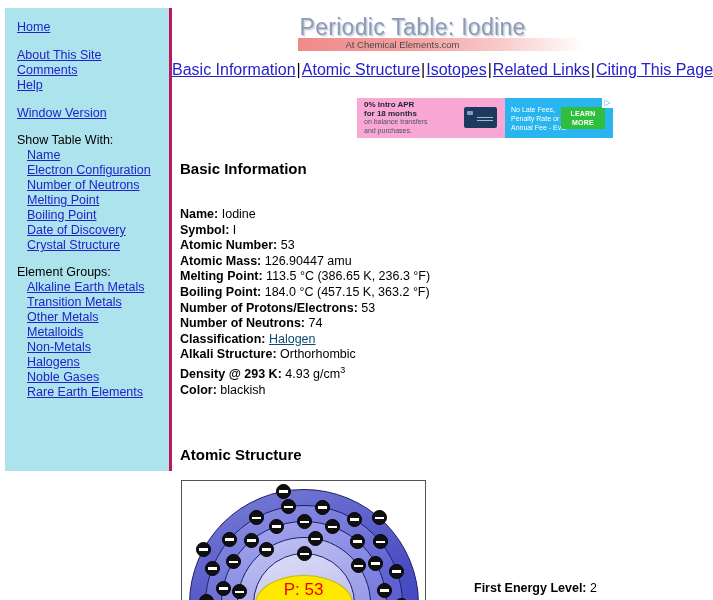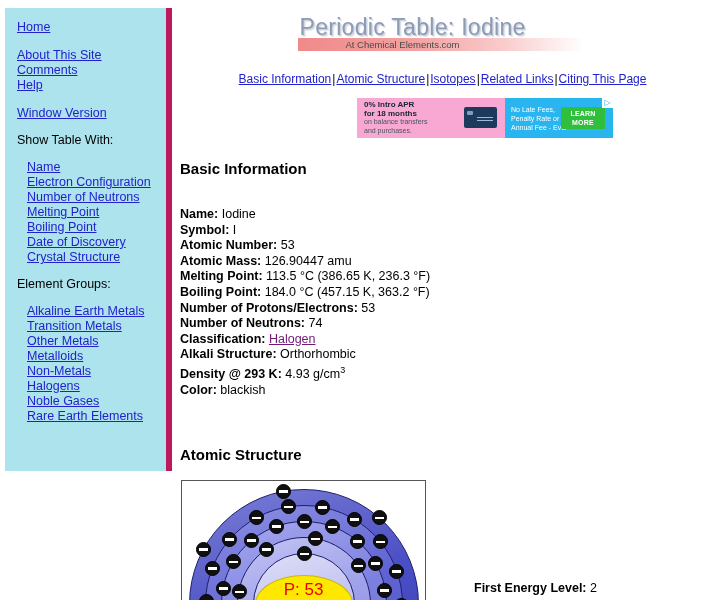--- a/index.html
+++ b/index.html
@@ -15,47 +15,46 @@
     width: 713px; height: 600px;
     background: #ffffff;
   }
 
   
   .sidebar {
     position: absolute;
     left: 5px; top: 8px;
     width: 167px; height: 463px;
     background: #ace3ec;
-    border-right: 6px solid #be185d;
+    border-right: 3px solid #be185d;
     box-sizing: border-box;
     padding: 12px 0 0 12px;
   }
   .sidebar a {
     color: #2222cc;
     text-decoration: underline;
     font-size: 12.5px;
     line-height: 15px;
     display: block;
   }
   .sb-gap { height: 13px; }
   .sb-gap-sm { height: 12px; }
   .sb-head {
     font-size: 12.5px;
     line-height: 15px;
     color: #000000;
     margin-bottom: 0px;
   }
-  .sb-indent { padding-left: 10px; margin-top: 12px; }
+  .sb-indent { padding-left: 10px; }
 
   
   .header {
     position: absolute;
     left: 172px; top: 0;
     width: 541px;
-    text-align: center;
   }
   .logo-wrap {
     position: relative;
     width: 290px;
     height: 44px;
     margin: 14px auto 0 auto;
   }
   .logo-title {
     position: absolute;
     left: 2px; top: 0px;
@@ -77,22 +76,22 @@
     position: absolute;
     left: 4px; top: 24px;
     font-size: 9.5px;
     line-height: 13px;
     color: #4a4a4a;
     white-space: nowrap;
     font-family: "Liberation Sans", sans-serif;
     margin-left: 44px;
   }
   .navrow {
-    margin-top: 14px;
-    font-size: 12px;
+    margin-top: 3px;
+    font-size: 16px;
     color: #000000;
     white-space: nowrap;
   }
   .navrow a {
     color: #2222cc;
     text-decoration: underline;
   }
   .navsep { color: #000; padding: 0 1px; }
 
   
@@ -203,21 +202,21 @@
     font-family: "Liberation Sans", sans-serif;
   }
   .facts {
     margin-top: 30px;
     font-size: 12.5px;
     line-height: 15.6px;
     color: #000000;
   }
   .facts div { white-space: nowrap; }
   .facts b { font-weight: bold; }
-  .facts a { color: #701a75; text-decoration: underline; }
+  .facts a { color: #0c4a6e; text-decoration: underline; }
   sup { font-size: 9px; vertical-align: super; }
 
   h2.section2 {
     position: absolute;
     left: 180px; top: 446px;
     font-size: 15px;
     font-weight: bold;
     color: #000000;
     margin: 0;
   }

